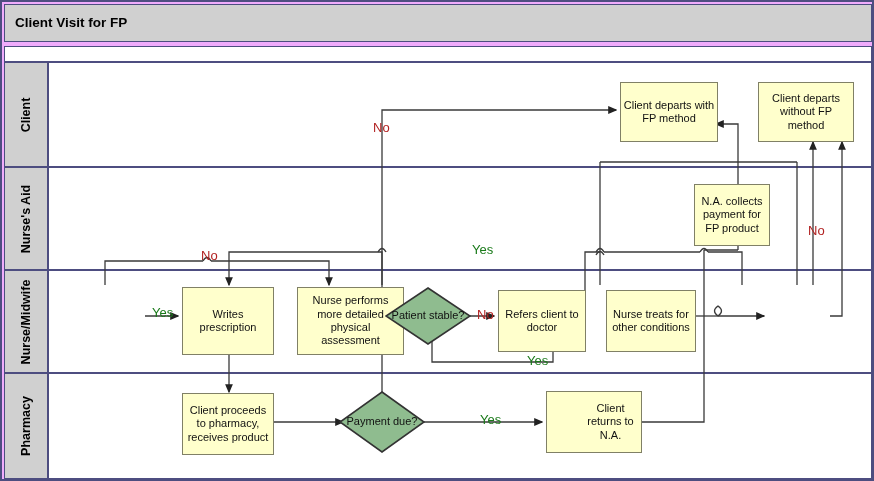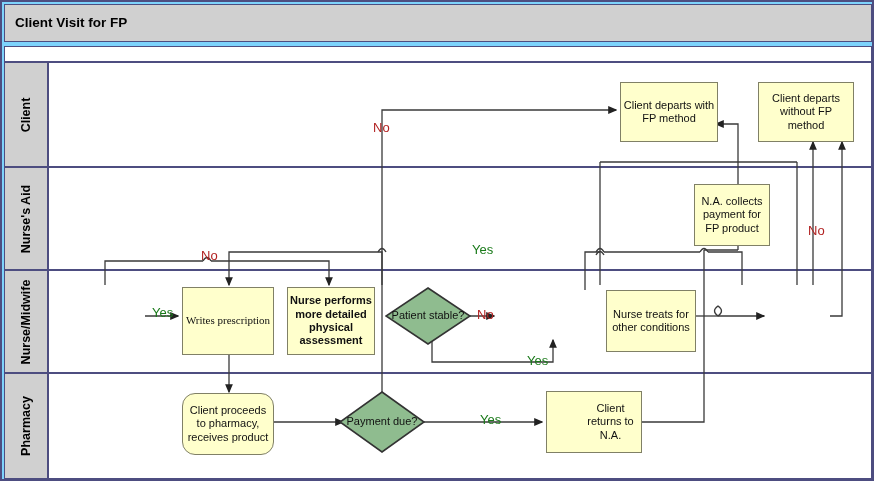--- a/index.html
+++ b/index.html
@@ -1,18 +1,18 @@
 <!DOCTYPE html>
 <html><head>
 <meta charset="utf-8">
 <style>
   html,body{margin:0;padding:0;background:#fff;}
   body{font-family:"Liberation Sans",sans-serif;}
   #stage{position:relative;width:874px;height:481px;box-sizing:border-box;
-         border:2px solid #4d4d80;background:#7dd3fc;overflow:hidden;}
+         border:2px solid #4d4d80;background:#f0abfc;overflow:hidden;}
   
   #titlebar{position:absolute;left:2px;top:2px;width:868px;height:38px;
             background:#d0d0d0;border:1px solid #4d4d80;box-sizing:border-box;}
   #titlebar .t{position:absolute;left:10px;top:10px;font-size:13.5px;font-weight:bold;color:#000;}
   
   .lane{position:absolute;box-sizing:border-box;border:1px solid #4d4d80;background:#ffffff;}
   .lanehdr{position:absolute;box-sizing:border-box;border:1px solid #4d4d80;background:#d0d0d0;}
   .lanehdr span{position:absolute;left:50%;top:50%;white-space:nowrap;
       font-size:12.5px;font-weight:bold;color:#000;
       transform:translate(-50%,-50%) rotate(-90deg);transform-origin:center center;}
@@ -131,42 +131,45 @@
   </div>
   <div class="node proc" style="left:756px;top:80px;width:96px;height:60px;">
     <span>Client departs without FP method</span>
   </div>
 
   <div class="node proc" style="left:692px;top:182px;width:76px;height:62px;justify-content:center;">
     <span>N.A. collects payment for FP product</span>
   </div>
 
 
-  <div class="node proc" style="left:180px;top:285px;width:92px;height:68px;font-family:Liberation Serif, serif;">
+  <div class="node proc" style="left:180px;top:285px;width:92px;height:68px;">
     <span>Writes prescription</span>
   </div>
 
-  <div class="node proc" style="left:285px;top:285px;width:88px;height:68px;font-weight:bold;">
+  <div class="node proc" style="left:295px;top:285px;width:107px;height:68px;">
     <span>Nurse performs more detailed physical assessment</span>
   </div>
 
   <div class="node dec" style="left:383px;top:285px;width:86px;height:58px;">
     <svg class="dshape" viewBox="0 0 86 58" preserveAspectRatio="none">
       <polygon points="43,1 85,29 43,57 1,29" fill="#8fbc8f" stroke="#333" stroke-width="1.6"></polygon>
     </svg>
     <span class="dlabel">Patient stable?</span>
   </div>
 
+  <div class="node proc" style="left:496px;top:288px;width:88px;height:62px;">
+    <span>Refers client to doctor</span>
+  </div>
 
   <div class="node proc" style="left:604px;top:288px;width:90px;height:62px;">
     <span>Nurse treats for other conditions</span>
   </div>
 
 
-  <div class="node proc" style="left:180px;top:391px;width:92px;height:62px;border-radius:13px;">
+  <div class="node proc" style="left:180px;top:391px;width:92px;height:62px;">
     <span>Client proceeds to pharmacy, receives product</span>
   </div>
 
   <div class="node dec" style="left:337px;top:389px;width:86px;height:62px;">
     <svg class="dshape" viewBox="0 0 86 62" preserveAspectRatio="none">
       <polygon points="43,1 85,31 43,61 1,31" fill="#8fbc8f" stroke="#333" stroke-width="1.6"></polygon>
     </svg>
     <span class="dlabel">Payment due?</span>
   </div>
 

